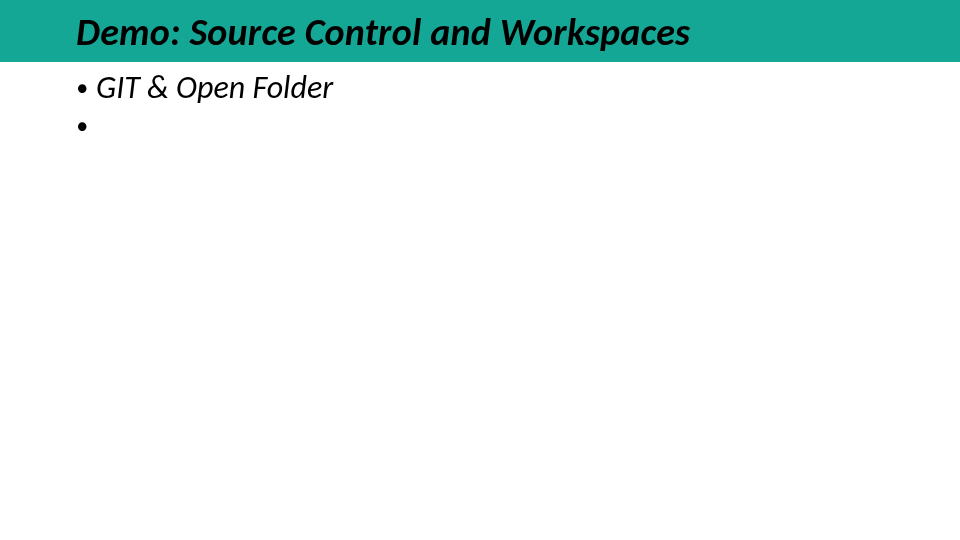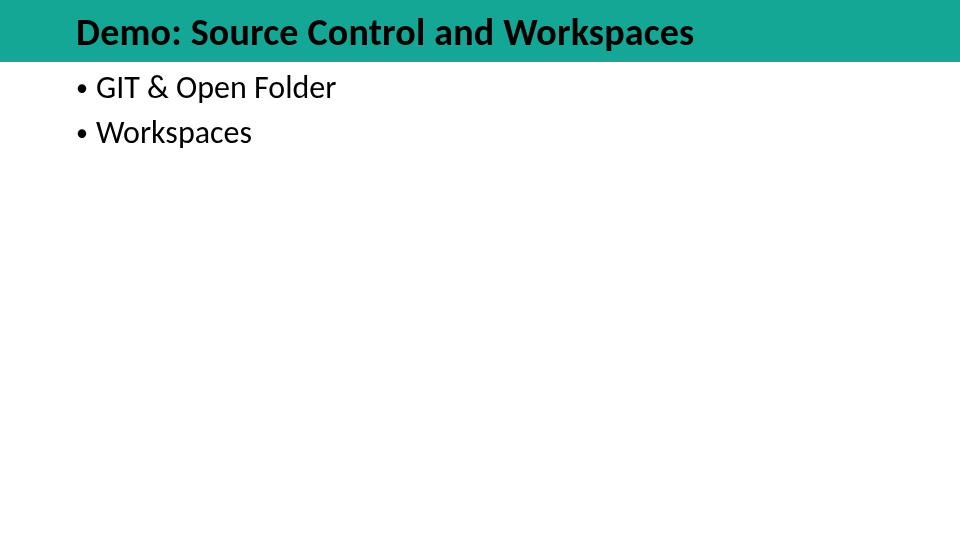--- a/index.html
+++ b/index.html
@@ -1,17 +1,17 @@
 <!DOCTYPE html>
 <html><head>
   <meta charset="utf-8">
   <style>
     * { margin: 0; padding: 0; box-sizing: border-box; }
     html, body { width: 960px; height: 540px; background: #fff; font-family: Calibri, "Segoe UI", Arial, sans-serif; }
-    .slide { width: 960px; height: 540px; position: relative; background: #fff; }
+    .slide { width: 960px; height: 540px; position: relative; background: #fff; font-style: italic; }
     .title-bar {
       position: absolute;
       left: 0; top: 0;
       width: 960px;
       height: 62px;
       background: #14a795;
     }
     .title-text {
       position: absolute;
       left: 76px;
@@ -47,16 +47,15 @@
 <div class="slide">
   <div class="title-bar"></div>
   <div class="title-text">Demo: Source Control and Workspaces</div>
   <div class="bullets">
     <div class="bullet-item">
       <span class="bullet-dot">•</span>
       <span>GIT &amp; Open Folder</span>
     </div>
     <div class="bullet-item">
       <span class="bullet-dot">•</span>
-      <span>Workspaces</span>
     </div>
   </div>
 </div>
 
 </body></html>

